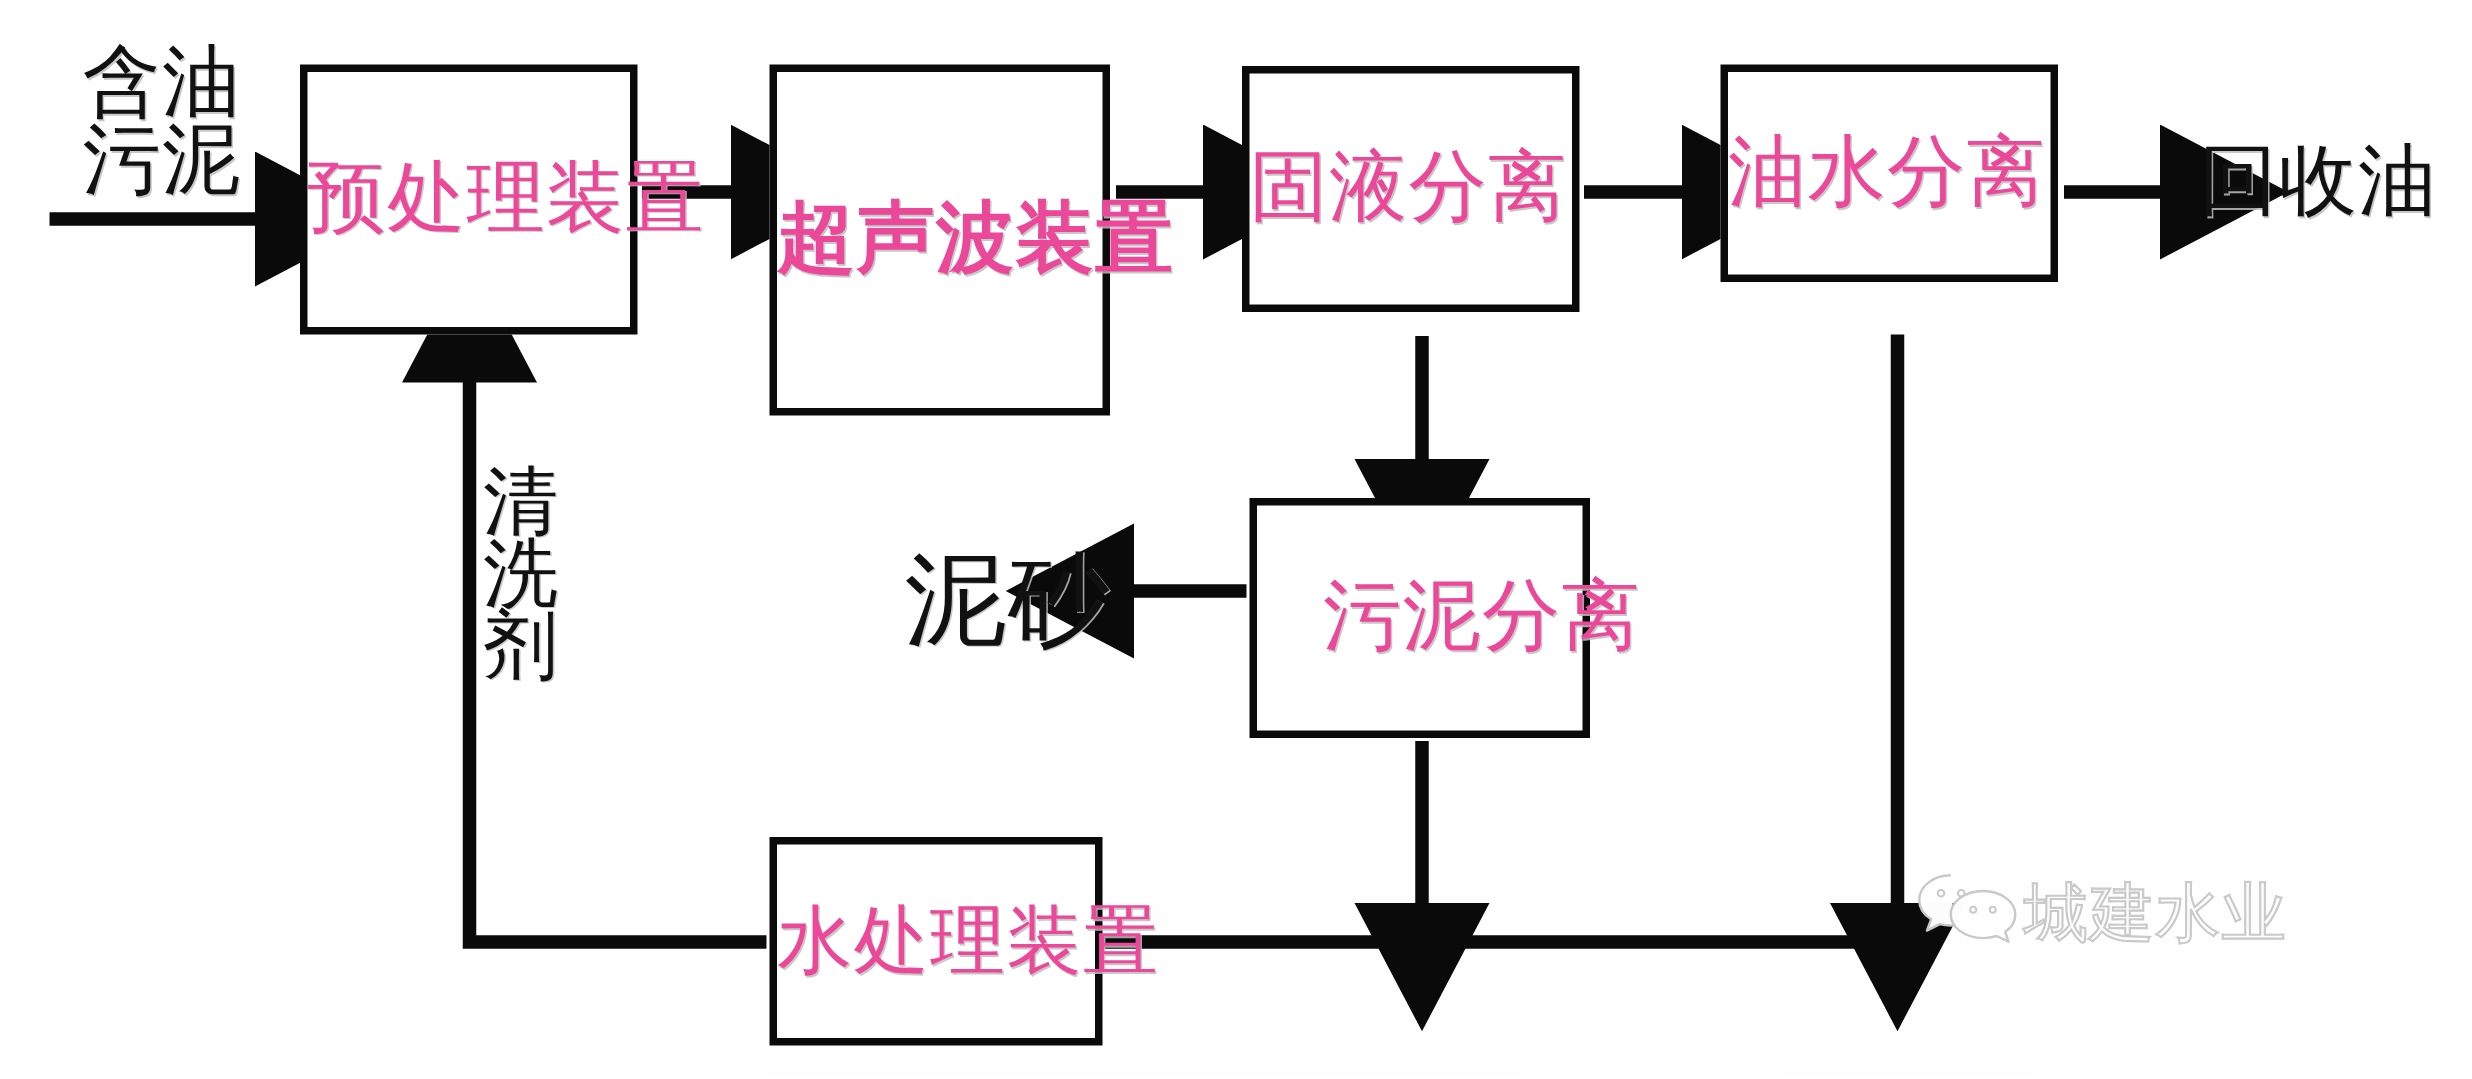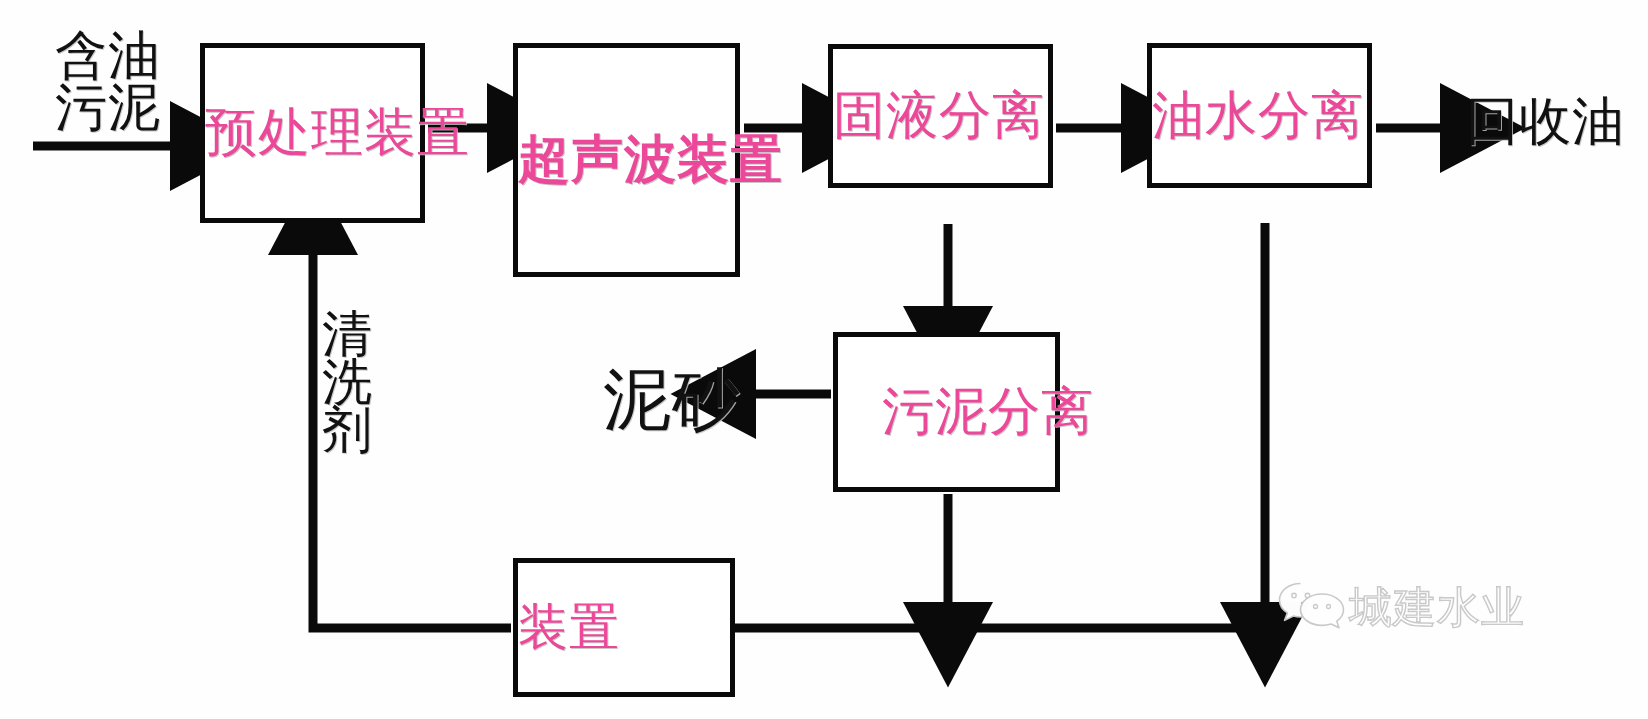--- a/index.html
+++ b/index.html
@@ -138,33 +138,34 @@
   <div class="proc-box" style="left:200px; top:43px; width:225px; height:180px; font-size:52px;">
     <span class="line">预处理</span>
     <span class="line">装置</span>
   </div>
 
   <div class="proc-box" style="left:513px; top:43px; width:227px; height:234px; font-size:52px;font-weight:bold;">
     <span class="line">超声波</span>
     <span class="line">装置</span>
   </div>
 
-  <div class="proc-box" style="left:828px; top:44px; width:225px; height:144px; font-size:52px;">
+  <div class="proc-box" style="left:828px; top:44px; width:225px; height:164px; font-size:52px;">
     <span class="line">固液分离</span>
   </div>
 
   <div class="proc-box" style="left:1147px; top:43px; width:225px; height:145px; font-size:52px;">
     <span class="line">油水分离</span>
   </div>
 
   <div class="proc-box" style="left:833px; top:332px; width:227px; height:160px; font-size:52px;padding-left:44px;">
     <span class="line">污泥分离</span>
   </div>
 
   <div class="proc-box" style="left:513px; top:558px; width:222px; height:139px; font-size:50px;">
+    <span class="line">水处理</span>
     <span class="line">装置</span>
   </div>
 
   <div class="io-label" style="left:55px; top:30px; font-size:52px; text-align:left;">
     <span class="line">含油</span>
     <span class="line">污泥</span>
   </div>
 
   <div class="io-label" style="left:1466px; top:96px; font-size:52px;">
     <span class="line">回收油</span>

